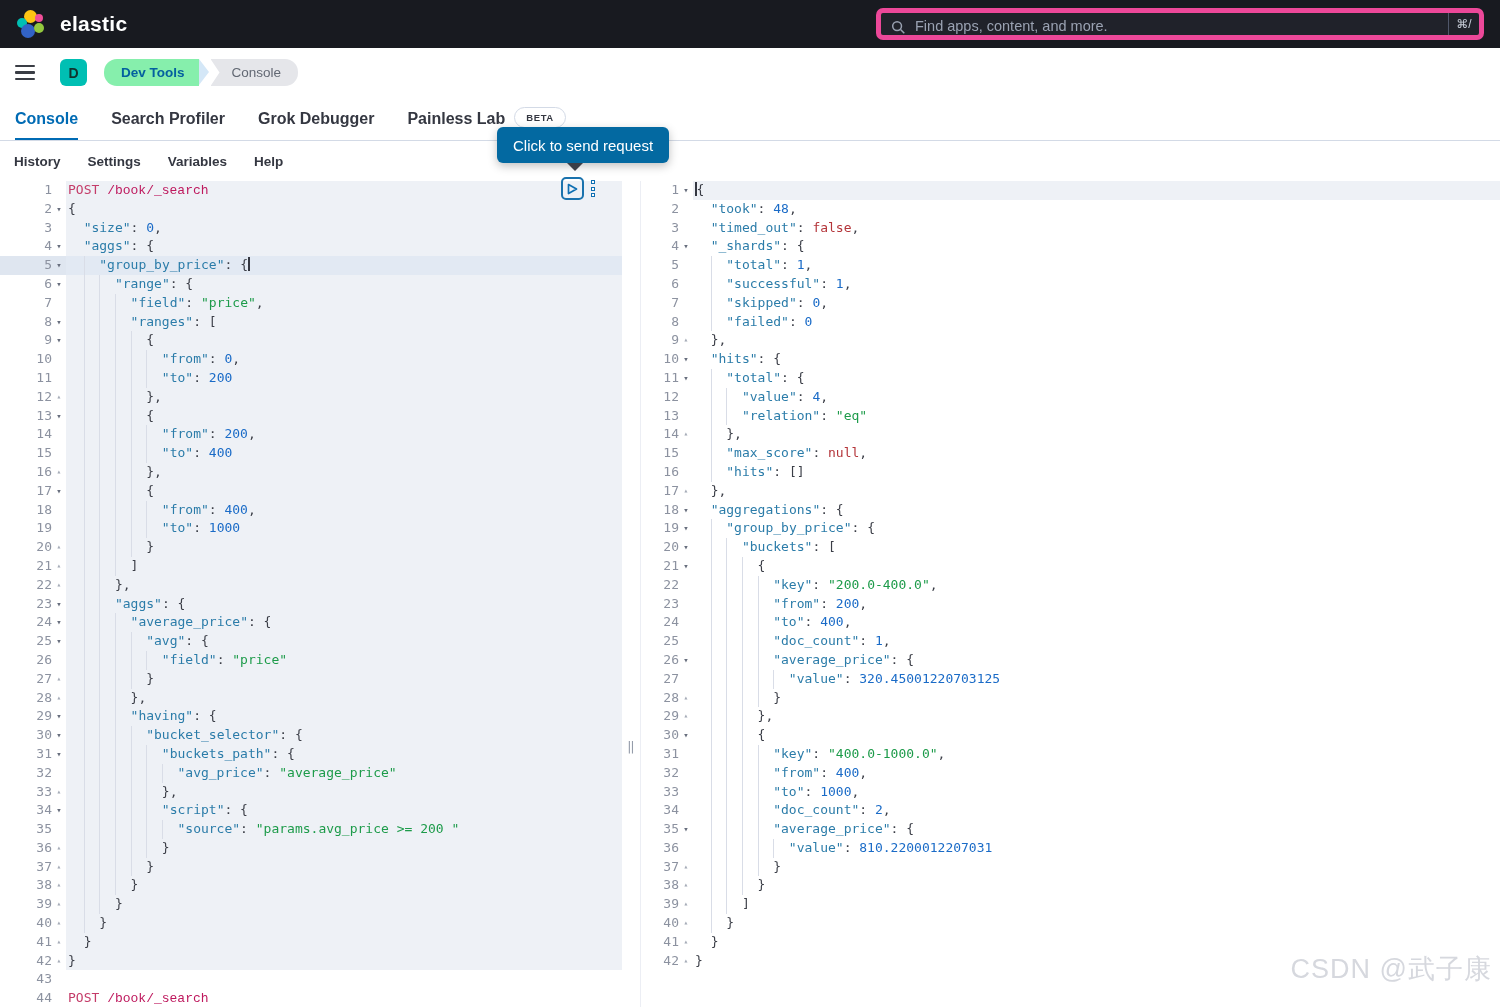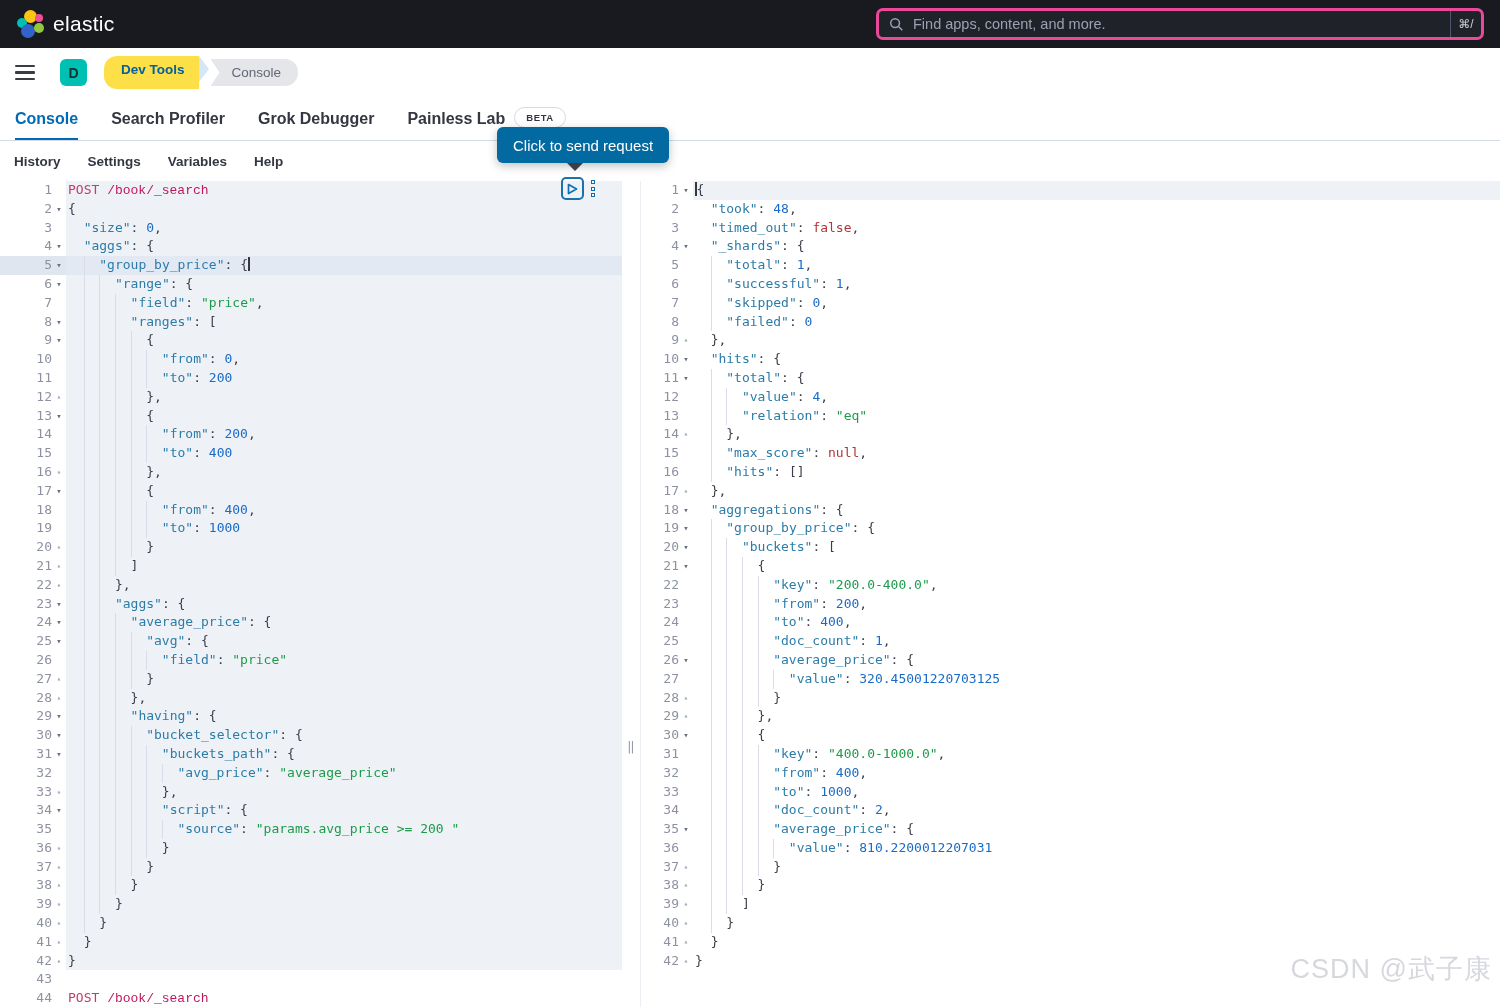--- a/index.html
+++ b/index.html
@@ -3,39 +3,39 @@
 <meta charset="utf-8">
 <style>
   html,body{margin:0;padding:0;background:#fff;}
   .screen{position:relative;width:1500px;height:1007px;overflow:hidden;background:#fff;
           font-family:"Liberation Sans",sans-serif;-webkit-font-smoothing:antialiased;}
 
   
   .topbar{height:48px;background:#181a20;display:flex;align-items:center;padding:0 16px;box-sizing:border-box;}
   .logo{position:relative;width:30px;height:30px;flex:none;}
   .logo i{position:absolute;border-radius:50%;}
-  .brand{color:#fff;font-size:21px;margin-left:7px;font-weight:400;letter-spacing:.3px;}
-  .searchwrap{margin-left:auto;width:608px;height:32px;border:3px solid #ec4899;border-radius:7px;
-              background:#20222a;display:flex;align-items:center;position:relative;box-sizing:border-box;}
+  .brand{color:#fff;font-size:21px;margin-left:14px;font-weight:700;letter-spacing:.3px;}
+  .searchwrap{margin-left:auto;width:608px;height:32px;border:5px solid #ec4899;border-radius:7px;
+              background:#20222a;display:flex;align-items:flex-end;position:relative;box-sizing:border-box;}
   .searchwrap svg{margin:0 7px 0 10px;flex:none;}
   .searchwrap input{background:transparent;border:none;outline:none;color:#d6dbe4;font-size:14.5px;
                     flex:1;font-family:"Liberation Sans",sans-serif;}
   .searchwrap input::placeholder{color:#9aa2b2;}
   .kbd{height:100%;width:30px;border-left:1px solid #50576a;display:flex;align-items:center;justify-content:center;
        color:#c9cfda;font-size:12px;border-radius:0 6px 6px 0;}
 
   
   .navbar{height:49px;background:#fff;display:flex;align-items:center;padding:0 15px;box-sizing:border-box;}
   .hamburger{width:20px;display:flex;flex-direction:column;gap:4px;cursor:pointer;}
   .hamburger i{height:2.5px;background:#3a3d45;border-radius:1px;}
   .appbadge{width:27px;height:27px;background:#00bfb3;border-radius:6px;margin-left:25px;
             display:flex;align-items:center;justify-content:center;color:#10322e;font-weight:bold;font-size:14px;}
   .crumbs{display:flex;align-items:center;margin-left:17px;}
-  .crumb-a{position:relative;background:#fde047;color:#04609f;font-weight:bold;font-size:13.5px;
-           padding:6px 14px 12px 17px;border-radius:13px 0 0 13px;z-index:2;}
+  .crumb-a{position:relative;background:#86efac;color:#04609f;font-weight:bold;font-size:13.5px;
+           padding:6px 14px 6px 17px;border-radius:13px 0 0 13px;z-index:2;}
   .crumb-a:after{content:"";position:absolute;left:100%;top:0;border-top:13px solid transparent;
                  border-bottom:13px solid transparent;border-left:10px solid #d4e7f7;}
   .crumb-b{background:#e5e6ea;color:#626873;font-size:13.5px;padding:6px 17px 6px 21px;
            border-radius:0 13px 13px 0;margin-left:12px;clip-path:polygon(0 0,100% 0,100% 100%,0 100%,9px 50%);}
 
   
   .tabbar{height:44px;border-bottom:1px solid #d3dae6;display:flex;align-items:stretch;
           padding:0 15px;gap:33px;box-sizing:border-box;}
   .tab{display:flex;align-items:center;font-size:16px;font-weight:bold;color:#343741;cursor:pointer;position:relative;}
   .tab.active{color:#006bb4;box-shadow:inset 0 -2px 0 #006bb4;}

